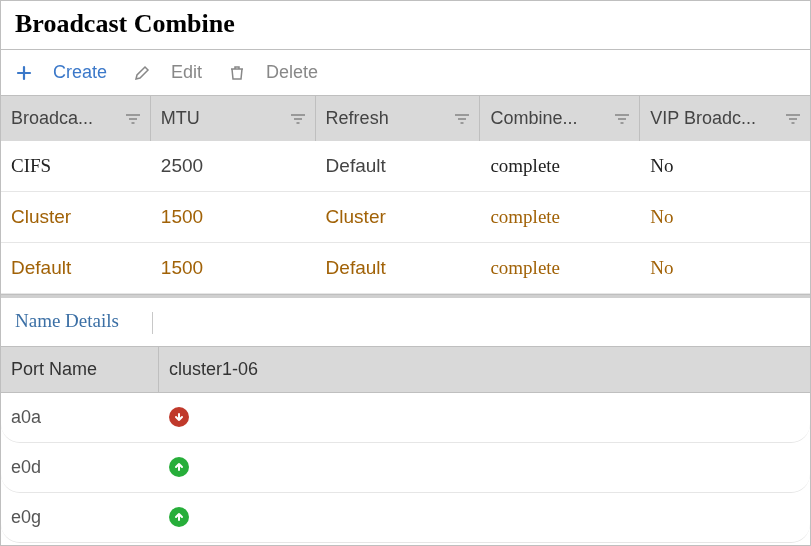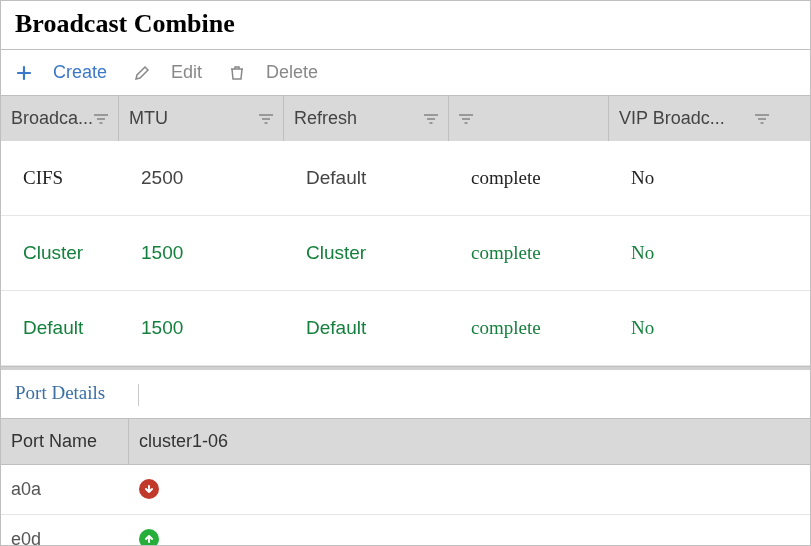--- a/index.html
+++ b/index.html
@@ -51,33 +51,33 @@
     align-items:center;
     justify-content:space-between;
     padding:12px 10px;
     border-right:1px solid #bfbfbf;
     box-sizing:border-box;
   }
   .grid-head .col:last-child{border-right:none}
   .grid-body{font-size:19px}
   .grid-row{
     display:flex;
-    padding:12px;
+    padding:0;
     border-bottom:1px solid #e6e6e6;
   }
   .grid-row .cell{
     padding:14px 10px;
     box-sizing:border-box;
     font-family:Arial,Helvetica,sans-serif;
     color:#444;
   }
   .grid-row .cell.times{font-family:"Times New Roman",Times,serif;color:#222}
-  .grid-row.muted .cell{color:#15803d}
+  .grid-row.muted .cell{color:#a16207}
   .filter-ico svg{display:block}
-  .c0{width:118px}
+  .c0{width:150px}
   .c1{width:165px}
   .c2{width:165px}
   .c3{width:160px}
   .c4{width:170px}
   .hr-thick{height:3px;background:#d0d0d0;border-top:1px solid #bfbfbf}
   .section-title{
     color:#3b6fa5;
     font-family:"Times New Roman",Times,serif;
     font-size:19px;
     padding:12px 14px;
@@ -90,25 +90,26 @@
     border-bottom:1px solid #bfbfbf;
   }
   .port-head .col{
     padding:12px 10px;
     font-family:Arial,Helvetica,sans-serif;
     color:#333;
     box-sizing:border-box;
     border-right:1px solid #bfbfbf;
   }
   .port-head .col:last-child{border-right:none}
-  .pc0{width:128px}
+  .pc0{width:158px}
   .pc1{flex:1}
   .port-row{
     display:flex;
     border-bottom:1px solid #e6e6e6;
+    border-radius:19px;
   }
   .port-row .pcell{
     padding:14px 10px;
     font-family:Arial,Helvetica,sans-serif;
     color:#555;
     box-sizing:border-box;
   }
   .status-ico{display:inline-flex;width:20px;height:20px;border-radius:50%;align-items:center;justify-content:center}
   .status-ico.down{background:#c0392b}
   .status-ico.up{background:#27ae3a}
@@ -165,20 +166,21 @@
   </div>
   <div class="col c2">
     <span>Refresh</span>
     <span class="filter-ico">
       <svg width="14" height="12" viewBox="0 0 14 12">
           <path d="M0 2h14M3 6h8M5.5 10h3" stroke="#999" stroke-width="2"></path>
         </svg>
     </span>
   </div>
   <div class="col c3">
+    <span>Combine...</span>
     <span class="filter-ico">
       <svg width="14" height="12" viewBox="0 0 14 12">
           <path d="M0 2h14M3 6h8M5.5 10h3" stroke="#999" stroke-width="2"></path>
         </svg>
     </span>
   </div>
   <div class="col c4">
     <span>VIP Broadc...</span>
     <span class="filter-ico">
       <svg width="14" height="12" viewBox="0 0 14 12">
@@ -208,21 +210,21 @@
       <div class="cell c1">1500</div>
       <div class="cell c2">Default</div>
       <div class="cell c3 times">complete</div>
       <div class="cell c4 times">No</div>
     </div>
   </div>
 
 <div class="hr-thick"></div>
 
 <div class="section-title">
-  <span>Port Details</span>
+  <span>Name Details</span>
   <span class="sep"></span>
 </div>
 
 <div class="port-head">
   <div class="col pc0">
     <span>Port Name</span>
   </div>
   <div class="col pc1">
     <span>cluster1-06</span>
   </div>

